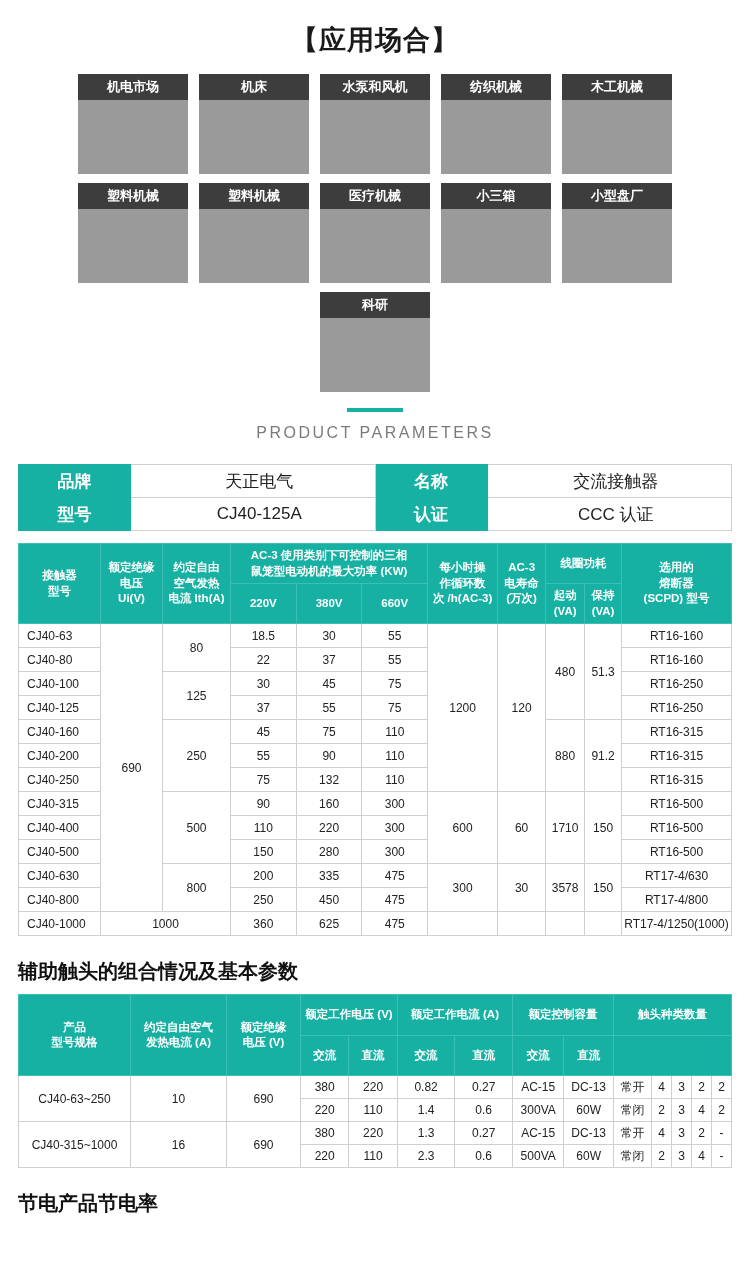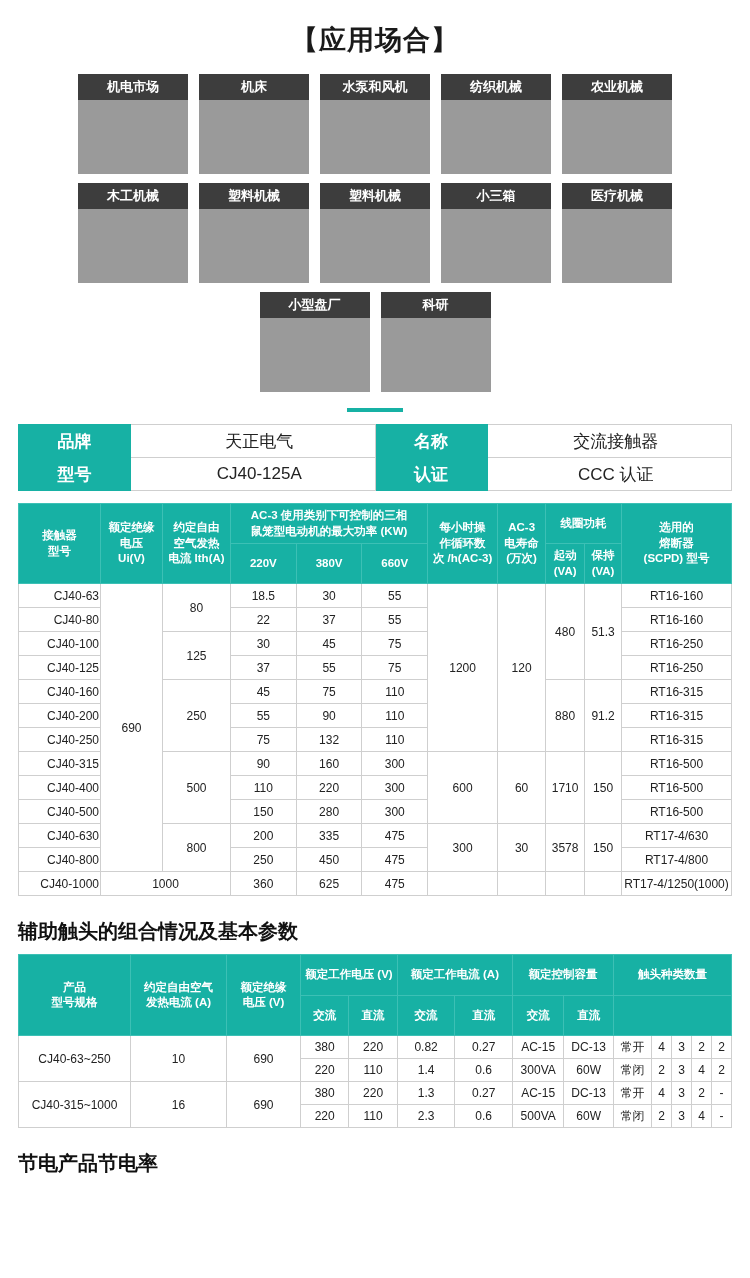--- a/index.html
+++ b/index.html
@@ -130,21 +130,21 @@
   .info-table .vcell { text-align: center; padding-left: 14px; color: #222; }
 
   
   .spec-table { margin-top: 12px; }
   .spec-table th {
     background: #17b1a4; color: #fff; font-weight: bold;
     font-size: 11.5px; line-height: 1.35; padding: 4px 2px;
     border-color: #3cc0b5;
   }
   .spec-table td { height: 24px; color: #222; font-size: 12px; }
-  .spec-table td.model { text-align: right; padding-left: 8px; }
+  .spec-table td.model { text-align: left; padding-left: 8px; }
 
   .section-title {
     font-size: 20px;
     font-weight: bold;
     color: #111;
     margin: 22px 0 9px 18px;
   }
 
   .aux-table th {
     background: #17b1a4; color: #fff; font-weight: bold;
@@ -171,54 +171,51 @@
     </div>
     <div class="cell">
       <div class="photo tex3"></div>
       <div class="label">水泵和风机</div>
     </div>
     <div class="cell">
       <div class="photo tex4"></div>
       <div class="label">纺织机械</div>
     </div>
     <div class="cell">
-      <div class="photo tex5"></div>
-      <div class="label">农业机械</div>
-    </div>
-    <div class="cell">
       <div class="photo tex6"></div>
       <div class="label">木工机械</div>
     </div>
     <div class="cell">
       <div class="photo tex7"></div>
       <div class="label">塑料机械</div>
     </div>
     <div class="cell">
       <div class="photo tex8"></div>
       <div class="label">塑料机械</div>
     </div>
     <div class="cell">
+      <div class="photo tex9"></div>
+      <div class="label">医疗机械</div>
+    </div>
+    <div class="cell">
       <div class="photo tex10"></div>
       <div class="label">小三箱</div>
     </div>
     <div class="cell">
-      <div class="photo tex9"></div>
-      <div class="label">医疗机械</div>
-    </div>
-    <div class="cell">
       <div class="photo tex11"></div>
       <div class="label">小型盘厂</div>
     </div>
     <div class="cell">
       <div class="photo tex12"></div>
       <div class="label">科研</div>
     </div>
   </div>
 
   <div class="rule"></div>
+  <div class="params-sub">PRODUCT PARAMETERS</div>
 
   <table class="info-table">
     <tbody>
         <tr>
       <td class="hcell">品牌</td>
       <td class="vcell">天正电气</td>
       <td class="hcell">名称</td>
       <td class="vcell">交流接触器</td>
     </tr>
     <tr>

